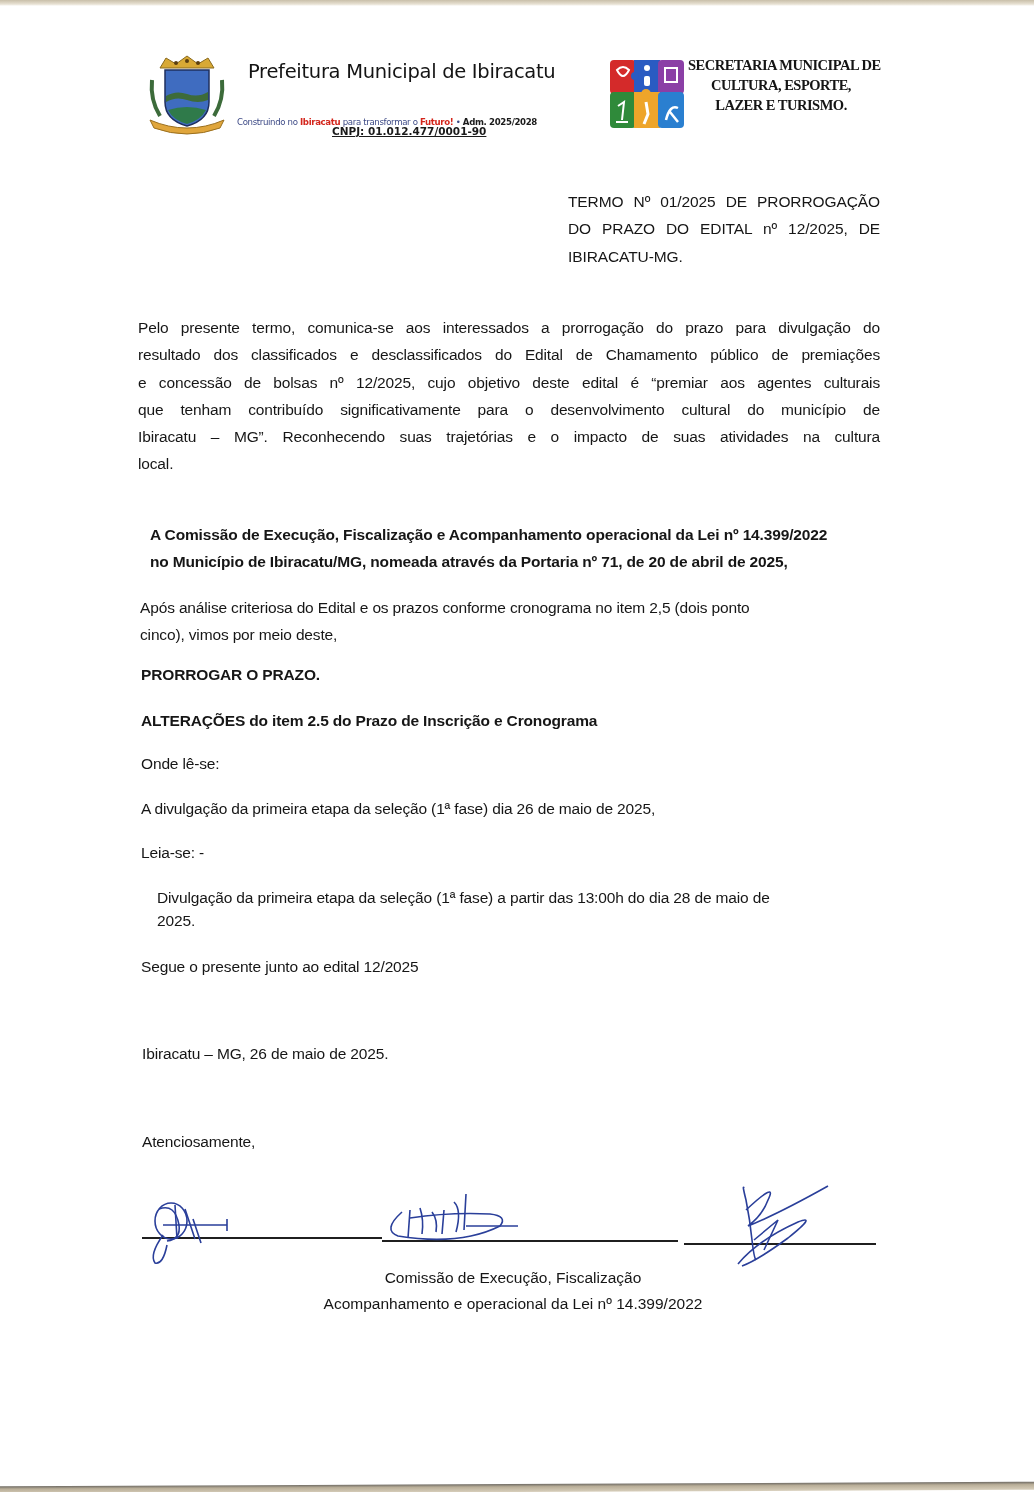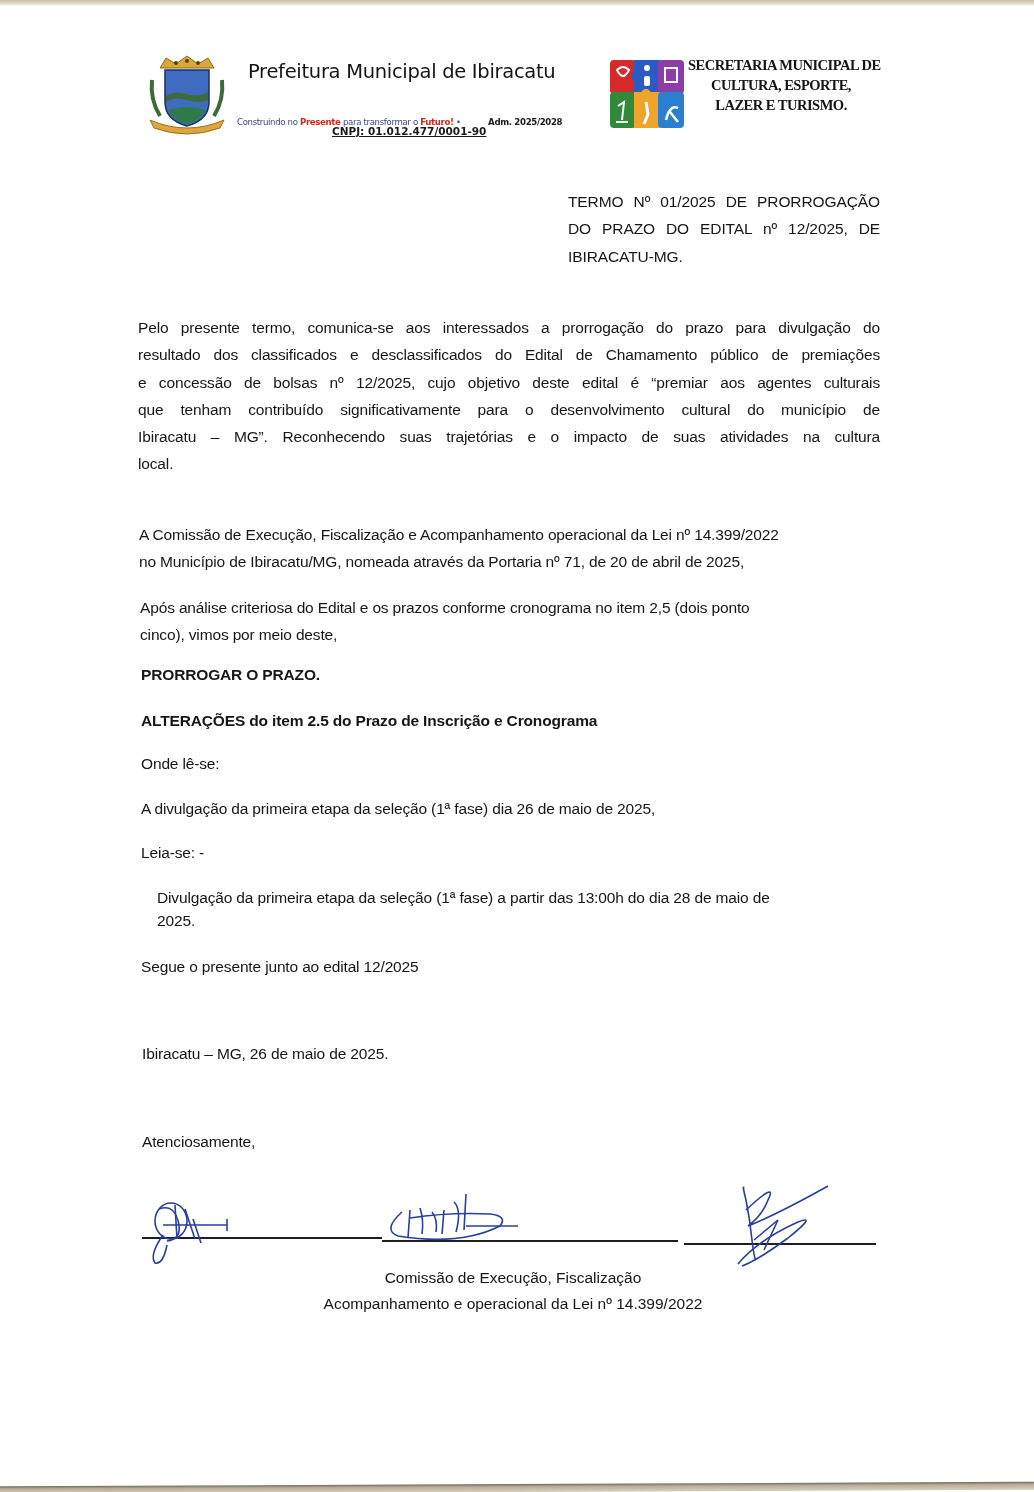--- a/index.html
+++ b/index.html
@@ -29,21 +29,21 @@
       position: absolute; left: 332px; top: 93px;
       font-family: "DejaVu Sans", sans-serif; font-weight: bold;
       font-size: 10.5px; text-decoration: underline; color: #1a1a1a; white-space: nowrap; margin-top: 32px;
     }
     .header-slogan {
       position: absolute; left: 237px; top: 117px;
       font-family: "DejaVu Sans", sans-serif;
       font-size: 8.6px; letter-spacing: -0.35px; color: #3d4a86; white-space: nowrap;
     }
     .header-slogan .hl { color: #d4261c; font-weight: bold; }
-    .header-slogan .adm { color: #1a1a1a; font-weight: bold; margin-left: 25px; }
+    .header-slogan .adm { color: #1a1a1a; font-weight: bold; }
     .sec-logo { position: absolute; left: 608px; top: 58px; width: 78px; height: 72px; }
     .sec-text {
       position: absolute; left: 688px; top: 55px; width: 186px;
       font-family: "Liberation Serif", serif; font-weight: bold;
       font-size: 14.5px; line-height: 20px; text-align: center;
       color: #151515; letter-spacing: -0.5px;
     }
     .sec-text div { white-space: nowrap; }
     
     .body-font {
@@ -57,21 +57,21 @@
     .term-title .line { display: block; text-align: justify; text-align-last: justify; white-space: nowrap; }
     .term-title .line.last { text-align-last: left; }
     .para {
       position: absolute; left: 138px; width: 742px;
       font-size: 15.5px; line-height: 27.3px; color: #161616;
       letter-spacing: -0.15px;
     }
     .para .ln { display: block; text-align: justify; text-align-last: justify; white-space: nowrap; }
     .para .ln.last { text-align-last: left; }
     .p1 { top: 314px; }
-    .p2 { top: 521px; left: 139px; }
+    .p2 { top: 521px; left: 150px; font-weight: bold; }
     .p3 { top: 594px; left: 140px; }
     .single {
       position: absolute; font-size: 15.5px; line-height: 24px; color: #161616;
       white-space: nowrap; letter-spacing: -0.15px;
     }
     .bold { font-weight: bold; }
     .sig-line { position: absolute; height: 1.5px; background: #1f1f1f; }
     .sig { position: absolute; }
     .footer-block {
       position: absolute; left: 280px; top: 1265px; width: 466px;
@@ -92,21 +92,21 @@
   <path d="M19 20 H63 V52 Q63 70 41 76 Q19 70 19 52 Z" fill="#3f6cc0" stroke="#1f2f5e" stroke-width="1.5"></path>
   <path d="M20 46 Q30 40 41 44 Q52 48 62 42 L62 50 Q52 54 41 50 Q30 46 20 52 Z" fill="#3d6b3a"></path>
   <path d="M22 60 Q41 54 60 60 Q55 70 41 74 Q27 70 22 60 Z" fill="#2f7a4a"></path>
   <path d="M6 30 Q4 50 14 66" fill="none" stroke="#3c6b3a" stroke-width="4"></path>
   <path d="M76 30 Q78 50 68 66" fill="none" stroke="#3c6b3a" stroke-width="4"></path>
   <path d="M4 70 Q41 86 78 70 L74 78 Q41 90 8 78 Z" fill="#e0a63c" stroke="#9a6f1e" stroke-width="1"></path>
 </svg>
 
 <div class="header-title">Prefeitura Municipal de Ibiracatu</div>
 <div class="header-cnpj">CNPJ: 01.012.477/0001-90</div>
-<div class="header-slogan"><span>Construindo no </span><span class="hl">Presente</span><span> para transformar o </span><span class="hl">Futuro!</span><span> • </span><span class="adm">Adm. 2025/2028</span></div>
+<div class="header-slogan"><span>Construindo no </span><span class="hl">Ibiracatu</span><span> para transformar o </span><span class="hl">Futuro!</span><span> • </span><span class="adm">Adm. 2025/2028</span></div>
 
 <svg class="sec-logo" viewBox="0 0 78 72">
   <rect x="2" y="2" width="26" height="34" rx="4" fill="#d42a2a"></rect>
   <rect x="26" y="2" width="26" height="34" fill="#2a5bc2"></rect>
   <rect x="50" y="2" width="26" height="34" rx="4" fill="#8b3fa6"></rect>
   <rect x="2" y="34" width="26" height="36" rx="4" fill="#2f8a3a"></rect>
   <rect x="26" y="34" width="26" height="36" fill="#eea52a"></rect>
   <rect x="50" y="34" width="26" height="36" rx="4" fill="#2a7fd0"></rect>
   <circle cx="38" cy="36" r="5" fill="#eea52a"></circle>
     <circle cx="27" cy="18" r="4" fill="#2a5bc2"></circle>

